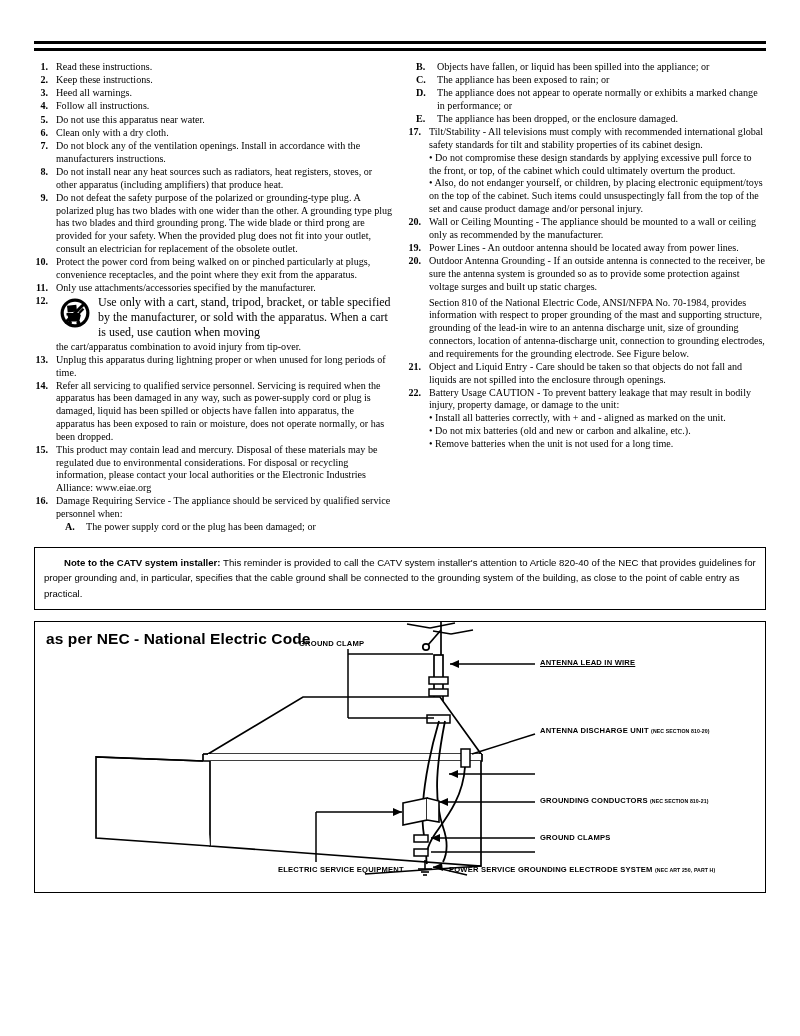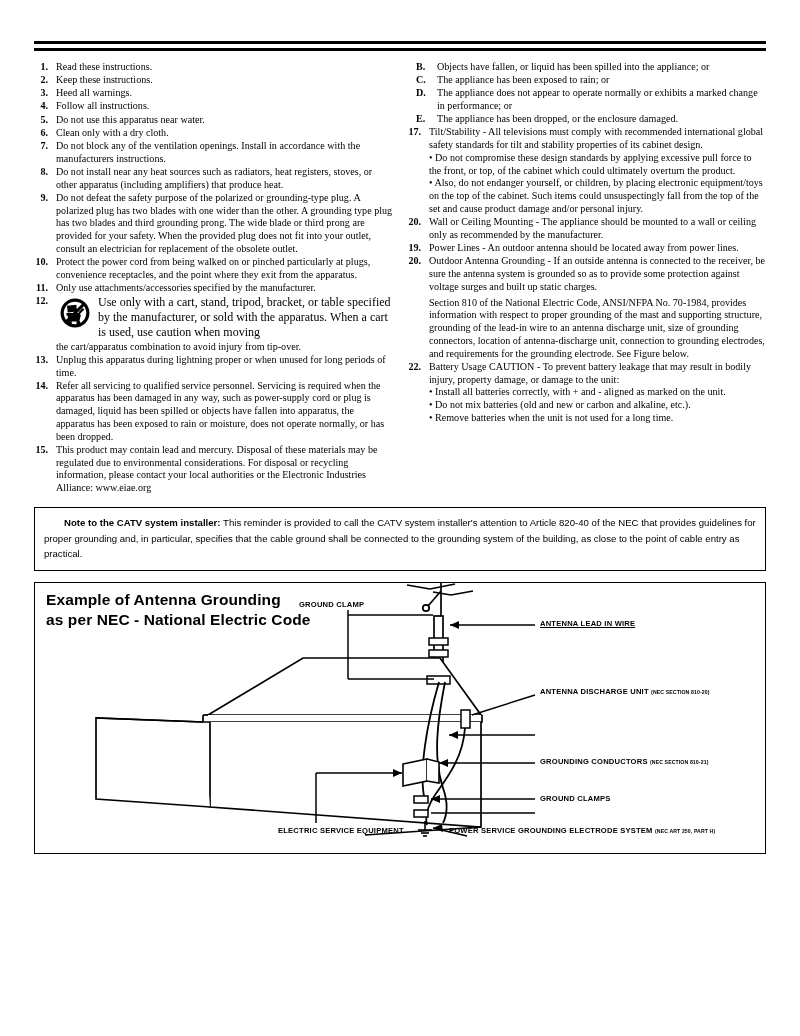--- a/index.html
+++ b/index.html
@@ -173,20 +173,27 @@
           <div class="body-txt">Unplug this apparatus during lightning proper or when unused for long periods of time.</div>
         </div>
         <div class="item">
           <div class="num">14.</div>
           <div class="body-txt">Refer all servicing to qualified service personnel. Servicing is required when the apparatus has been damaged in any way, such as power-supply cord or plug is damaged, liquid has been spilled or objects have fallen into apparatus, the apparatus has been exposed to rain or moisture, does not operate normally, or has been dropped.</div>
         </div>
         <div class="item">
           <div class="num">15.</div>
           <div class="body-txt">This product may contain lead and mercury. Disposal of these materials may be regulated due to environmental considerations. For disposal or recycling information, please contact your local authorities or the Electronic Industries Alliance: www.eiae.org</div>
         </div>
+        <div class="item">
+          <div class="num">16.</div>
+          <div class="body-txt"><b>Damage Requiring Service</b> - The appliance should be serviced by qualified service personnel when:<div class="sub-item sub-list">
+              <div class="num letter" style="font-weight: bold;">A.</div>
+              <div class="body-txt">The power supply cord or the plug has been damaged; or</div>
+            </div></div>
+        </div>
       </div>
     <div class="col" id="col-right">
         <div class="item">
           <div class="num letter">B.</div>
           <div class="body-txt">Objects have fallen, or liquid has been spilled into the appliance; or</div>
         </div>
         <div class="item">
           <div class="num letter">C.</div>
           <div class="body-txt">The appliance has been exposed to rain; or</div>
         </div>
@@ -206,35 +213,38 @@
           <div class="num">20.</div>
           <div class="body-txt"><b>Wall or Ceiling Mounting</b> - The appliance should be mounted to a wall or ceiling only as recommended by the manufacturer.</div>
         </div>
         <div class="item">
           <div class="num">19.</div>
           <div class="body-txt"><b>Power Lines</b> - An outdoor antenna should be located away from power lines.</div>
         </div>
         <div class="item">
           <div class="num">20.</div>
           <div class="body-txt"><b>Outdoor Antenna Grounding</b> - If an outside antenna is connected to the receiver, be sure the antenna system is grounded so as to provide some protection against voltage surges and built up static charges.<div class="bullet-line" style="margin-top: 3px;">Section 810 of the National Electric Code, ANSI/NFPA No. 70-1984, provides information with respect to proper grounding of the mast and supporting structure, grounding of the lead-in wire to an antenna discharge unit, size of grounding connectors, location of antenna-discharge unit, connection to grounding electrodes, and requirements for the grounding electrode. See Figure below.</div></div>
+        </div>
+        <div class="item">
+          <div class="num">21.</div>
+          <div class="body-txt"><b>Object and Liquid Entry</b> - Care should be taken so that objects do not fall and liquids are not spilled into the enclosure through openings.</div>
         </div>
         <div class="item">
           <div class="num">22.</div>
           <div class="body-txt"><b>Battery Usage CAUTION</b> - To prevent battery leakage that may result in bodily injury, property damage, or damage to the unit:<div class="bullet-line">• Install all batteries correctly, with + and - aligned as marked on  the unit.</div><div class="bullet-line">• Do not mix batteries (old and new or carbon and alkaline, etc.).</div><div class="bullet-line">• Remove batteries when the unit is not used for a long time.</div></div>
         </div>
       </div>
   </div>
 
   <div class="catv">
     <b>Note to the CATV system installer:</b><span> This reminder is provided to call the CATV system installer's attention to Article 820-40 of the NEC that provides guidelines for proper grounding and, in particular, specifies that the cable ground shall be connected to the grounding system of the building, as close to the point of cable entry as practical.</span>
   </div>
 
   <div class="diagram">
     <div class="dg-title">
-      <div>Example of Antenna Grounding</div>
       <div>as per NEC - National Electric Code</div>
     </div>
 
     <svg class="dg-svg" width="729" height="270" viewBox="0 0 729 270">
       <g fill="none" stroke="#000" stroke-width="1.7" stroke-linejoin="miter">
 
         <path d="M395 6 L420 1 M395 6 L372 2 M416 12 L438 8 M416 12 L398 9" stroke-width="1.6"></path>
         <line x1="406" y1="0" x2="406" y2="36"></line>
         <path d="M406 8 L393 23"></path>
         <circle cx="391" cy="25" r="3.2" fill="#fff"></circle>

